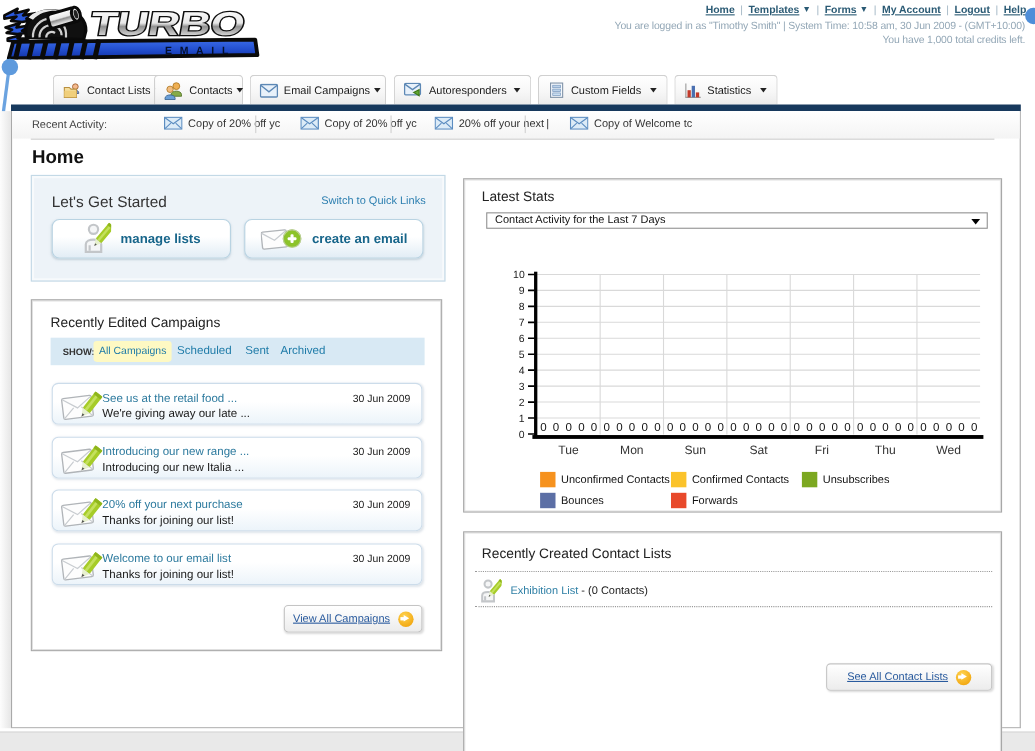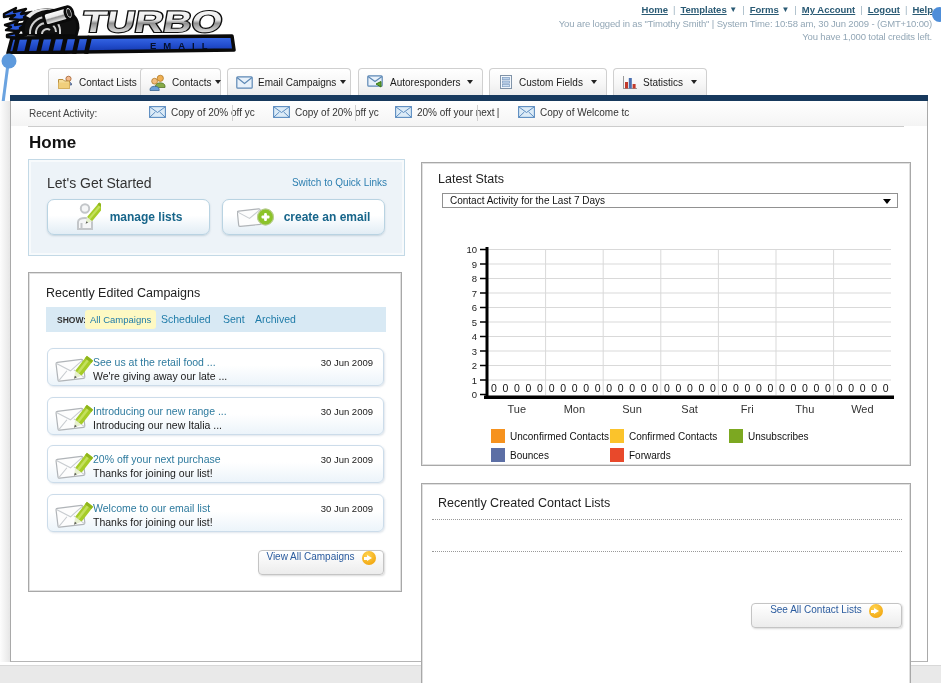--- a/index.html
+++ b/index.html
@@ -56,21 +56,21 @@
 #camps h2 { position:absolute; left:17px; top:13px; }
 #filter { position:absolute; left:17px; top:34px; width:340px; height:25px; background:#d8e9f4; font-size:11px; }
 #filter .show { position:absolute; left:11px; top:8px; font-weight:bold; font-size:8.5px; color:#333; }
 #filter .selbox { position:absolute; left:39px; top:3px; height:19px; background:#fef9c3; border-radius:3px; padding:0 5px; line-height:19px; color:#1e7ba8; }
 #filter a { color:#1e7ba8; text-decoration:none; position:absolute; top:6px; font-size:10.5px; }
 .citem { position:absolute; left:18px; width:337px; height:38px; border:1px solid #ccdcea; border-radius:6px; background:linear-gradient(#ffffff 45%,#ecf4fa); box-shadow:1px 1px 2px rgba(150,170,190,.3); }
 .citem .tt { position:absolute; left:45px; top:7px; font-size:10.5px; color:#2d7a9e; }
 .citem .st { position:absolute; left:45px; top:21px; font-size:10.5px; color:#1a1a1a; }
 .citem .dt { position:absolute; right:10px; top:8px; font-size:9.5px; color:#1a1a1a; }
 .citem svg { position:absolute; left:5px; top:4px; }
-.gobtn { position:absolute; height:25px; background:linear-gradient(#ffffff,#ececec); border:1px solid #c4c4c4; border-radius:4px; box-shadow:1px 1px 2px rgba(0,0,0,.15); display:flex; font-size:10px; color:#2a5b9e; justify-content:center; }
+.gobtn { position:absolute; height:25px; background:linear-gradient(#ffffff,#ececec); border:1px solid #c4c4c4; border-radius:4px; box-shadow:1px 1px 2px rgba(0,0,0,.15); display:flex; align-items:center; font-size:10px; color:#2a5b9e; justify-content:center;text-decoration:underline; }
 #viewall { left:229px; top:277px; width:126px; white-space:nowrap; }
 .ocircle { width:14px; height:14px; border-radius:50%; background:radial-gradient(circle at 40% 30%, #ffd34f, #ee9b00); margin-left:7px; position:relative; }
 .ocircle:after { content:""; position:absolute; left:5.5px; top:3.5px; border-left:5px solid #fff; border-top:3.5px solid transparent; border-bottom:3.5px solid transparent; }
 .ocircle:before { content:""; position:absolute; left:2.5px; top:5.5px; width:4px; height:3px; background:#fff; }
 
 
 #stats { left:421px; top:162px; width:490px; height:304px; }
 #stats h2 { position:absolute; left:16px; top:9px; }
 #statsel { position:absolute; left:20px; top:30px; width:456px; height:15px; border:1px solid #919191; background:#fff; font-size:10px; color:#111; line-height:13px; padding-left:7px; }
 #statsel .arr { position:absolute; right:6px; top:5px; width:0; height:0; border-left:4px solid transparent; border-right:4px solid transparent; border-top:5px solid #000; }
@@ -461,15 +461,32 @@
   <div class="lg" style="left:69px; top:266px;"><span class="sq" style="background:#f6921e;"></span>Unconfirmed Contacts</div>
   <div class="lg" style="left:188px; top:266px;"><span class="sq" style="background:#fbc32b;"></span>Confirmed Contacts</div>
   <div class="lg" style="left:307px; top:266px;"><span class="sq" style="background:#7ca821;"></span>Unsubscribes</div>
   <div class="lg" style="left:69px; top:285px;"><span class="sq" style="background:#5c6fa5;"></span>Bounces</div>
   <div class="lg" style="left:188px; top:285px;"><span class="sq" style="background:#e8492b;"></span>Forwards</div>
 </div>
 
 <div class="panel" id="lists">
   <h2>Recently Created Contact Lists</h2>
   <div class="dotline" style="top:35px;"></div>
+  <div class="litem" style="top:42px;">
+      <svg width="20" height="23" viewBox="0 0 26 30">
+        <g fill="none" stroke="#c3c6c9" stroke-width="2.4">
+          <circle cx="10" cy="6.5" r="4.2" fill="#f5f6f7"></circle>
+          <path d="M3,27 L3,20 C3,14.5 17,14.5 17,20 L17,27 Z" fill="#f5f6f7"></path>
+          <line x1="6.5" y1="21" x2="6.5" y2="26"></line>
+        </g>
+        <g transform="rotate(40 17 14)">
+          <rect x="13.8" y="-1" width="6.6" height="19" rx="1" fill="#a6cc28"></rect>
+          <rect x="15.6" y="-1" width="2.2" height="19" fill="#c4e05e"></rect>
+          <path d="M13.8,18 L20.4,18 L17.1,24 Z" fill="#e7f0cf"></path>
+          <path d="M16.1,21.5 L18.1,21.5 L17.1,24 Z" fill="#555"></path>
+          <rect x="13.8" y="-1" width="6.6" height="2.6" fill="#8fb51c"></rect>
+        </g>
+      </svg>
+      <span class="ltx"><a href="#">Exhibition List</a> - (0 Contacts)</span>
+    </div>
   <div class="dotline" style="top:67px;"></div>
   <div class="gobtn" id="seeall">See All Contact Lists<span class="ocircle"></span></div>
 </div>
 
 </body></html>

